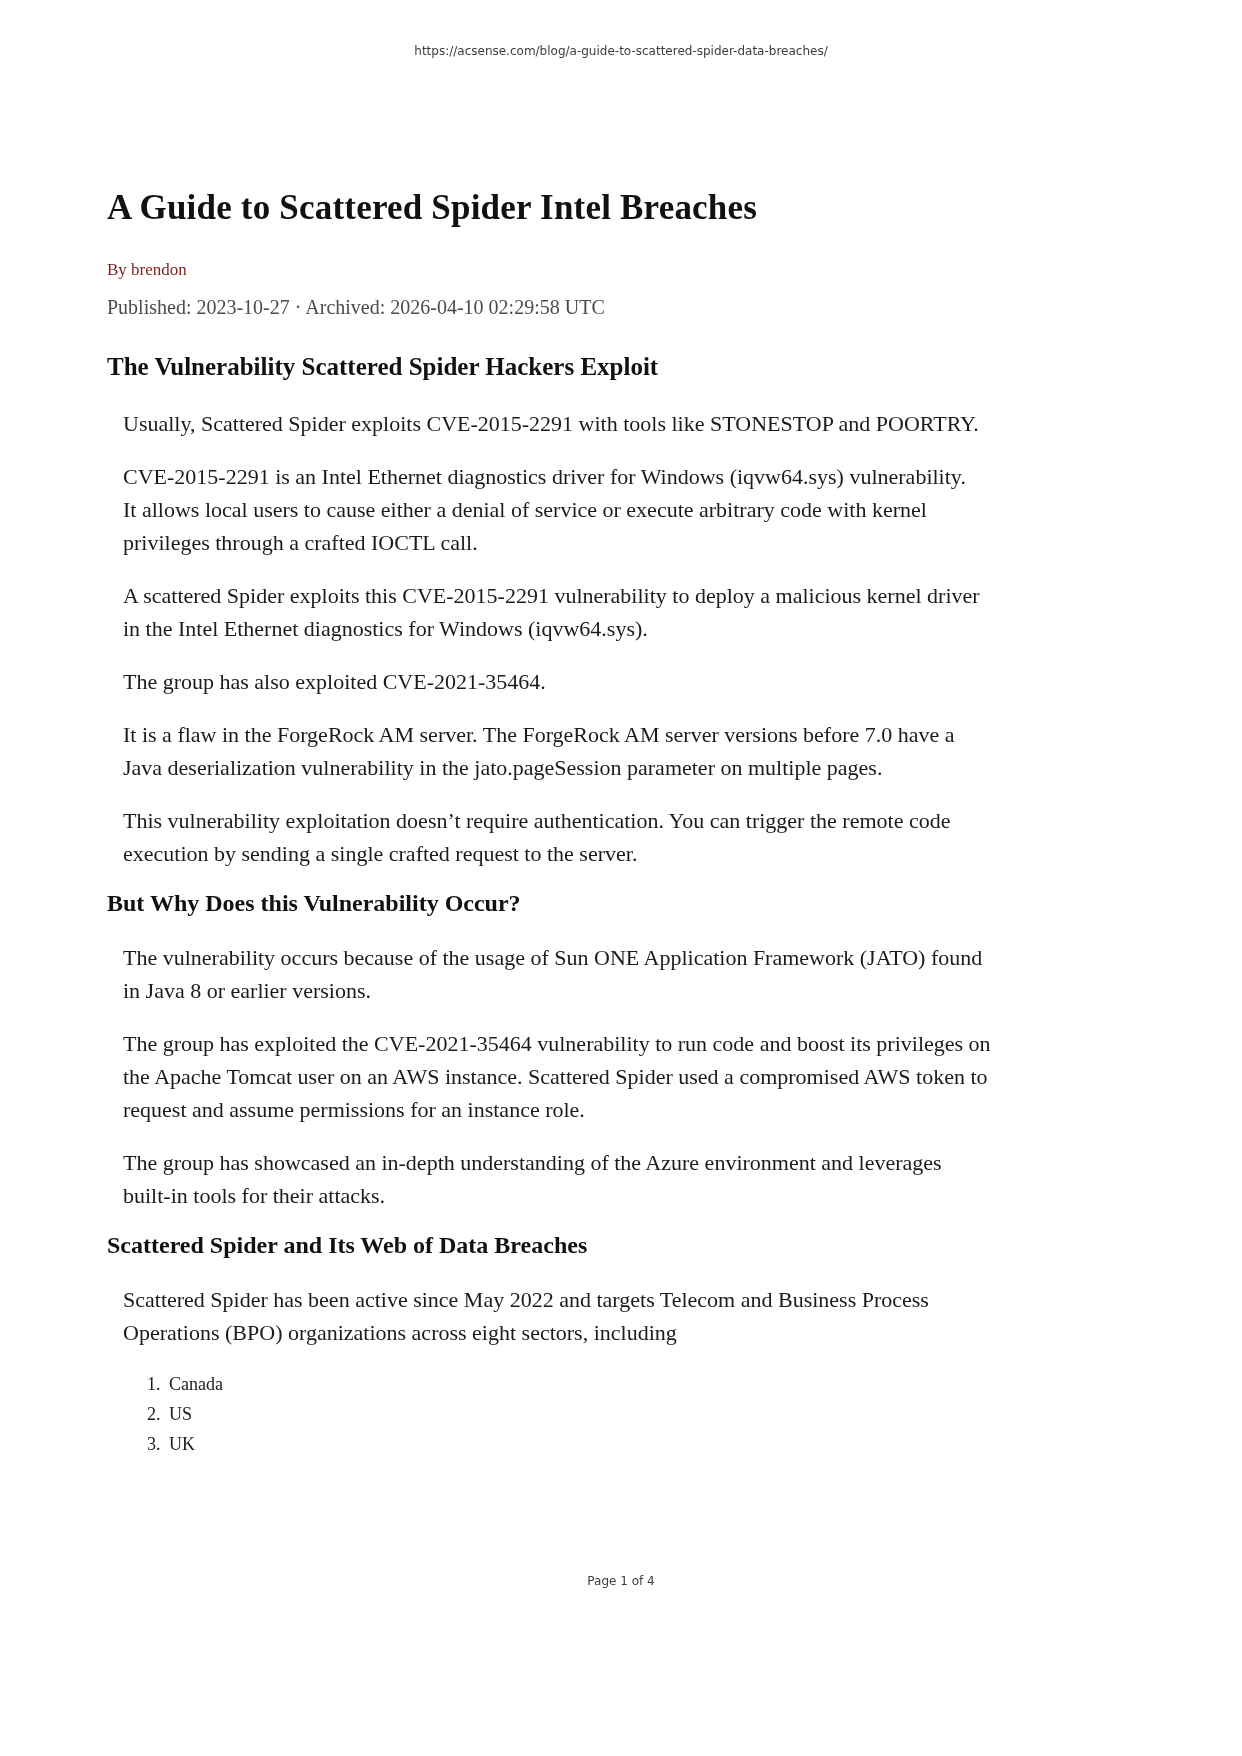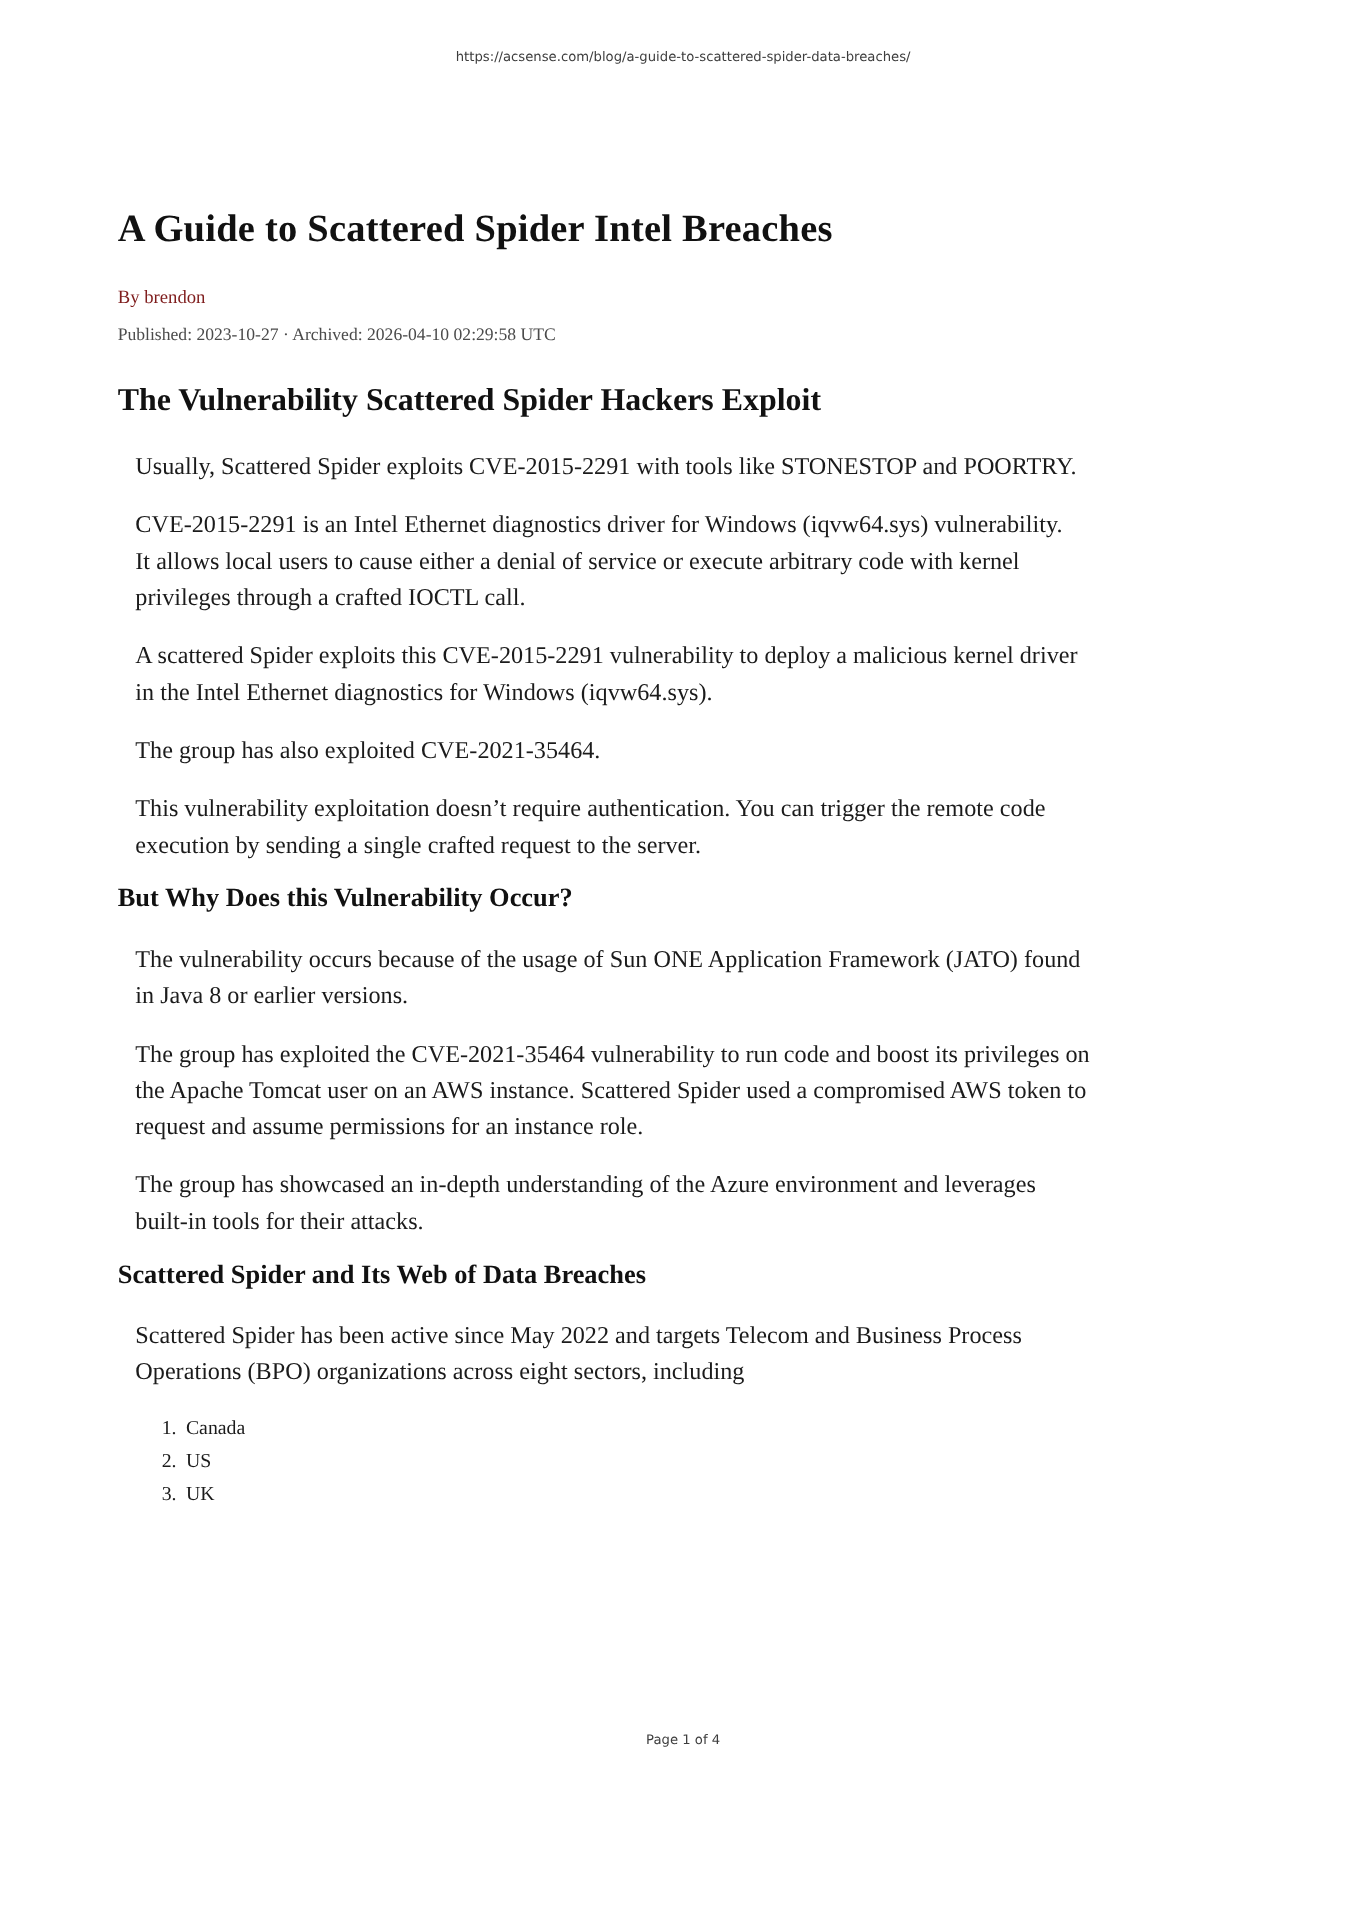--- a/index.html
+++ b/index.html
@@ -46,26 +46,26 @@
     color: #111111;
     letter-spacing: 0.2px;
   }
   .byline {
     margin: 0 0 16px 0;
     font-size: 17px;
     color: #7f1d1d;
   }
   .meta {
     margin: 0 0 34px 0;
-    font-size: 16px;
+    font-size: 20px;
     color: #4b4b4b;
   }
   h2 {
     margin: 0 0 26px 0;
-    font-size: 29px;
+    font-size: 25px;
     font-weight: 700;
     color: #111111;
   }
   h3 {
     margin: 14px 0 24px 0;
     font-size: 24px;
     font-weight: 700;
     color: #111111;
   }
   p.body {
@@ -101,20 +101,21 @@
 
   <p class="body">Usually, Scattered Spider exploits CVE-2015-2291 with tools like STONESTOP and POORTRY.</p>
 
   <p class="body">CVE-2015-2291 is an Intel Ethernet diagnostics driver for Windows (iqvw64.sys) vulnerability.
 It allows local users to cause either a denial of service or execute arbitrary code with kernel privileges through a crafted IOCTL call.</p>
 
   <p class="body">A scattered Spider exploits this CVE-2015-2291 vulnerability to deploy a malicious kernel driver in the Intel Ethernet diagnostics for Windows (iqvw64.sys).</p>
 
   <p class="body">The group has also exploited CVE-2021-35464.</p>
 
+  <p class="body">It is a flaw in the ForgeRock AM server. The ForgeRock AM server versions before 7.0 have a Java deserialization vulnerability in the jato.pageSession parameter on multiple pages.</p>
 
   <p class="body">This vulnerability exploitation doesn’t require authentication. You can trigger the remote code execution by sending a single crafted request to the server.</p>
 
   <h3>But Why Does this Vulnerability Occur?</h3>
 
   <p class="body">The vulnerability occurs because of the usage of Sun ONE Application Framework (JATO) found in Java 8 or earlier versions.</p>
 
   <p class="body">The group has exploited the CVE-2021-35464 vulnerability to run code and boost its privileges on the Apache Tomcat user on an AWS instance. Scattered Spider used a compromised AWS token to request and assume permissions for an instance role.</p>
 
   <p class="body">The group has showcased an in-depth understanding of the Azure environment and leverages built-in tools for their attacks.</p>

